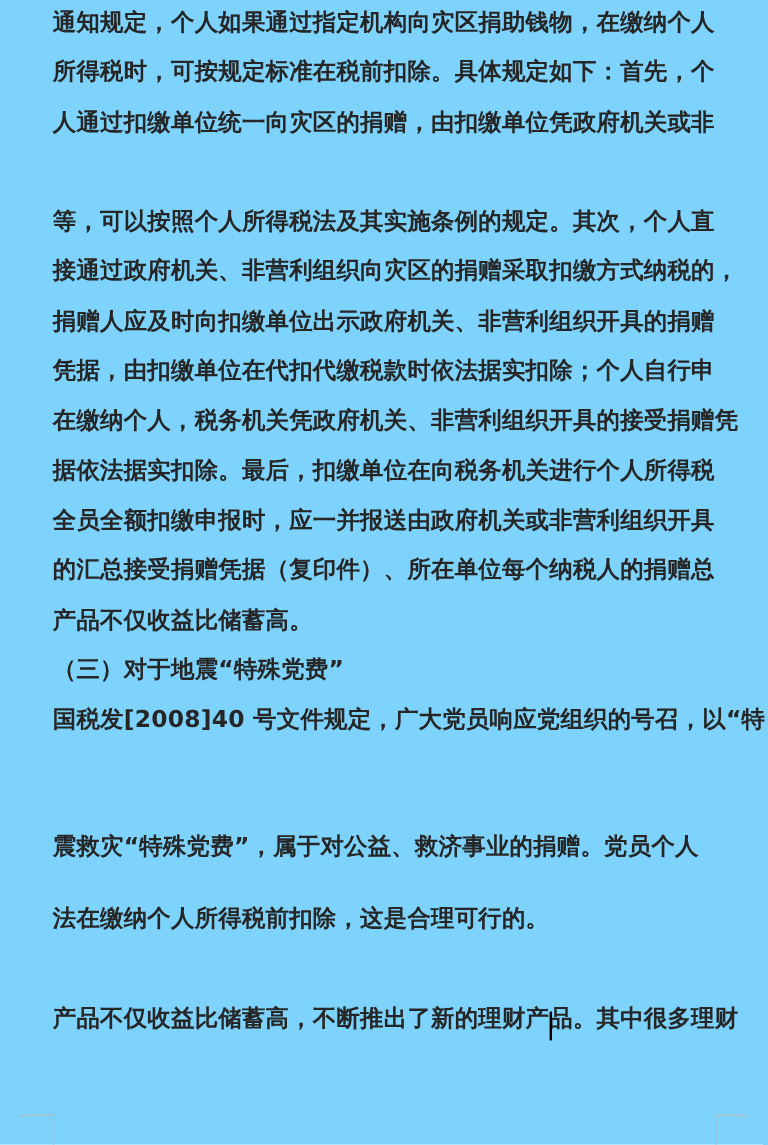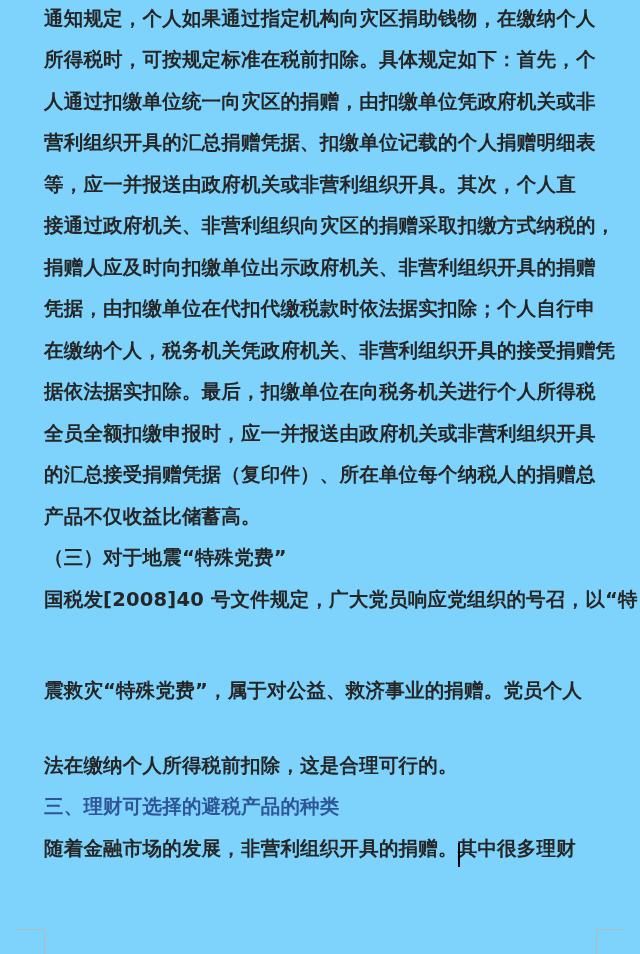--- a/index.html
+++ b/index.html
@@ -64,34 +64,32 @@
       background: #000000;
     }
   </style>
 </head>
 <body>
 
 <div class="page">
   <div class="line" style="top:4px">通知规定，个人如果通过指定机构向灾区捐助钱物，在缴纳个人</div>
   <div class="line" style="top:45px">所得税时，可按规定标准在税前扣除。具体规定如下：首先，个</div>
   <div class="line" style="top:87px">人通过扣缴单位统一向灾区的捐赠，由扣缴单位凭政府机关或非</div>
-  <div class="line" style="top:128px">营利组织开具的汇总捐赠凭据、扣缴单位记载的个人捐赠明细表</div>
-  <div class="line" style="top:170px">等，应一并报送由政府机关或非营利组织开具。其次，个人直</div>
+  <div class="line" style="top:170px">等，可以按照个人所得税法及其实施条例的规定。其次，个人直</div>
   <div class="line" style="top:211px">接通过政府机关、非营利组织向灾区的捐赠采取扣缴方式纳税的，</div>
   <div class="line" style="top:294px">凭据，由扣缴单位在代扣代缴税款时依法据实扣除；个人自行申</div>
   <div class="line" style="top:253px">捐赠人应及时向扣缴单位出示政府机关、非营利组织开具的捐赠</div>
   <div class="line" style="top:336px">在缴纳个人，税务机关凭政府机关、非营利组织开具的接受捐赠凭</div>
   <div class="line" style="top:377px">据依法据实扣除。最后，扣缴单位在向税务机关进行个人所得税</div>
   <div class="line" style="top:419px">全员全额扣缴申报时，应一并报送由政府机关或非营利组织开具</div>
   <div class="line" style="top:460px">的汇总接受捐赠凭据（复印件）、所在单位每个纳税人的捐赠总</div>
   <div class="line" style="top:502px">产品不仅收益比储蓄高。</div>
   <div class="line" style="top:543px">（三）对于地震“特殊党费”</div>
   <div class="line" style="top:585px">国税发[2008]40 号文件规定，广大党员响应党组织的号召，以“特</div>
-  <div class="line" style="top:676px">震救灾“特殊党费”，属于对公益、救济事业的捐赠。党员个人</div>
+  <div class="line" style="top:691px">震救灾“特殊党费”，属于对公益、救济事业的捐赠。党员个人</div>
   <div class="line" style="top:751px">法在缴纳个人所得税前扣除，这是合理可行的。</div>
-  <div class="line heading-blue" style="top:792px">三、理财可选择的避税产品的种类</div>
-  <div class="line" style="top:834px">随着金融市场的发展，非营利组织开具的捐赠。其中很多理财</div>
+  <div class="line" style="top:834px">产品不仅收益比储蓄高，不断推出了新的理财产品。其中很多理财</div>
 
   <div class="cursor"></div>
 
   <div class="corner corner-left"></div>
   <div class="corner corner-right"></div>
 </div>
 
 </body></html>

